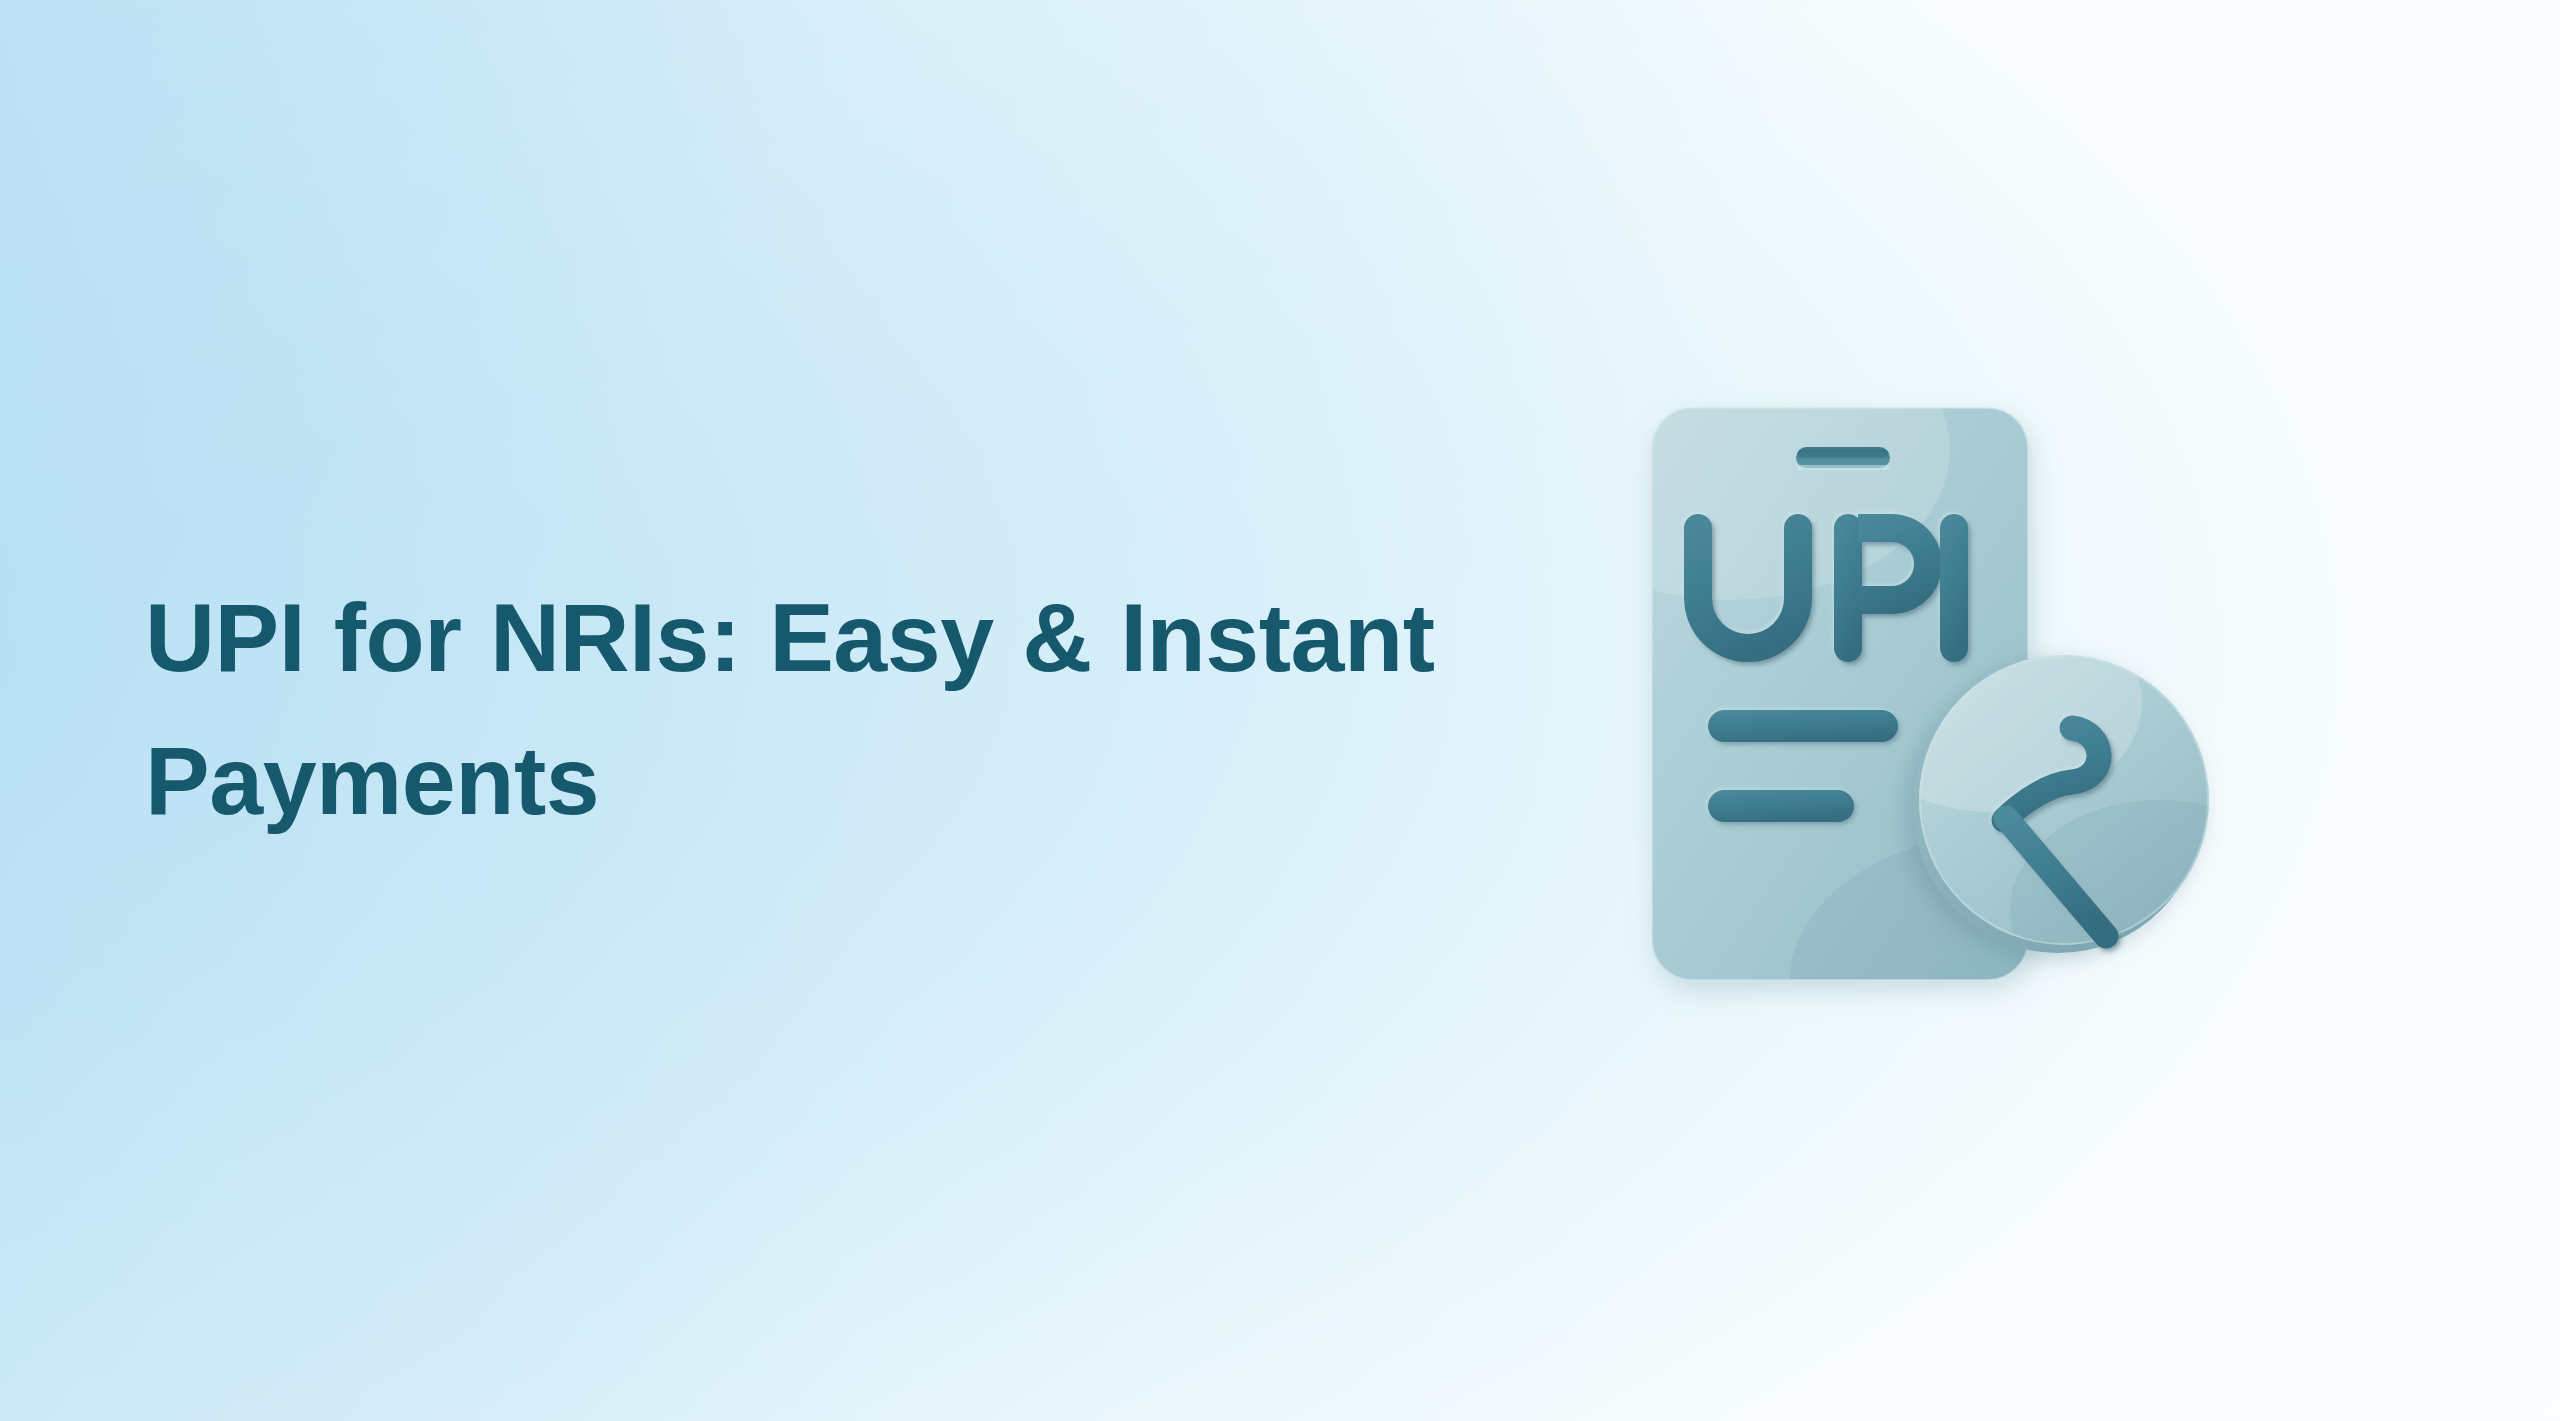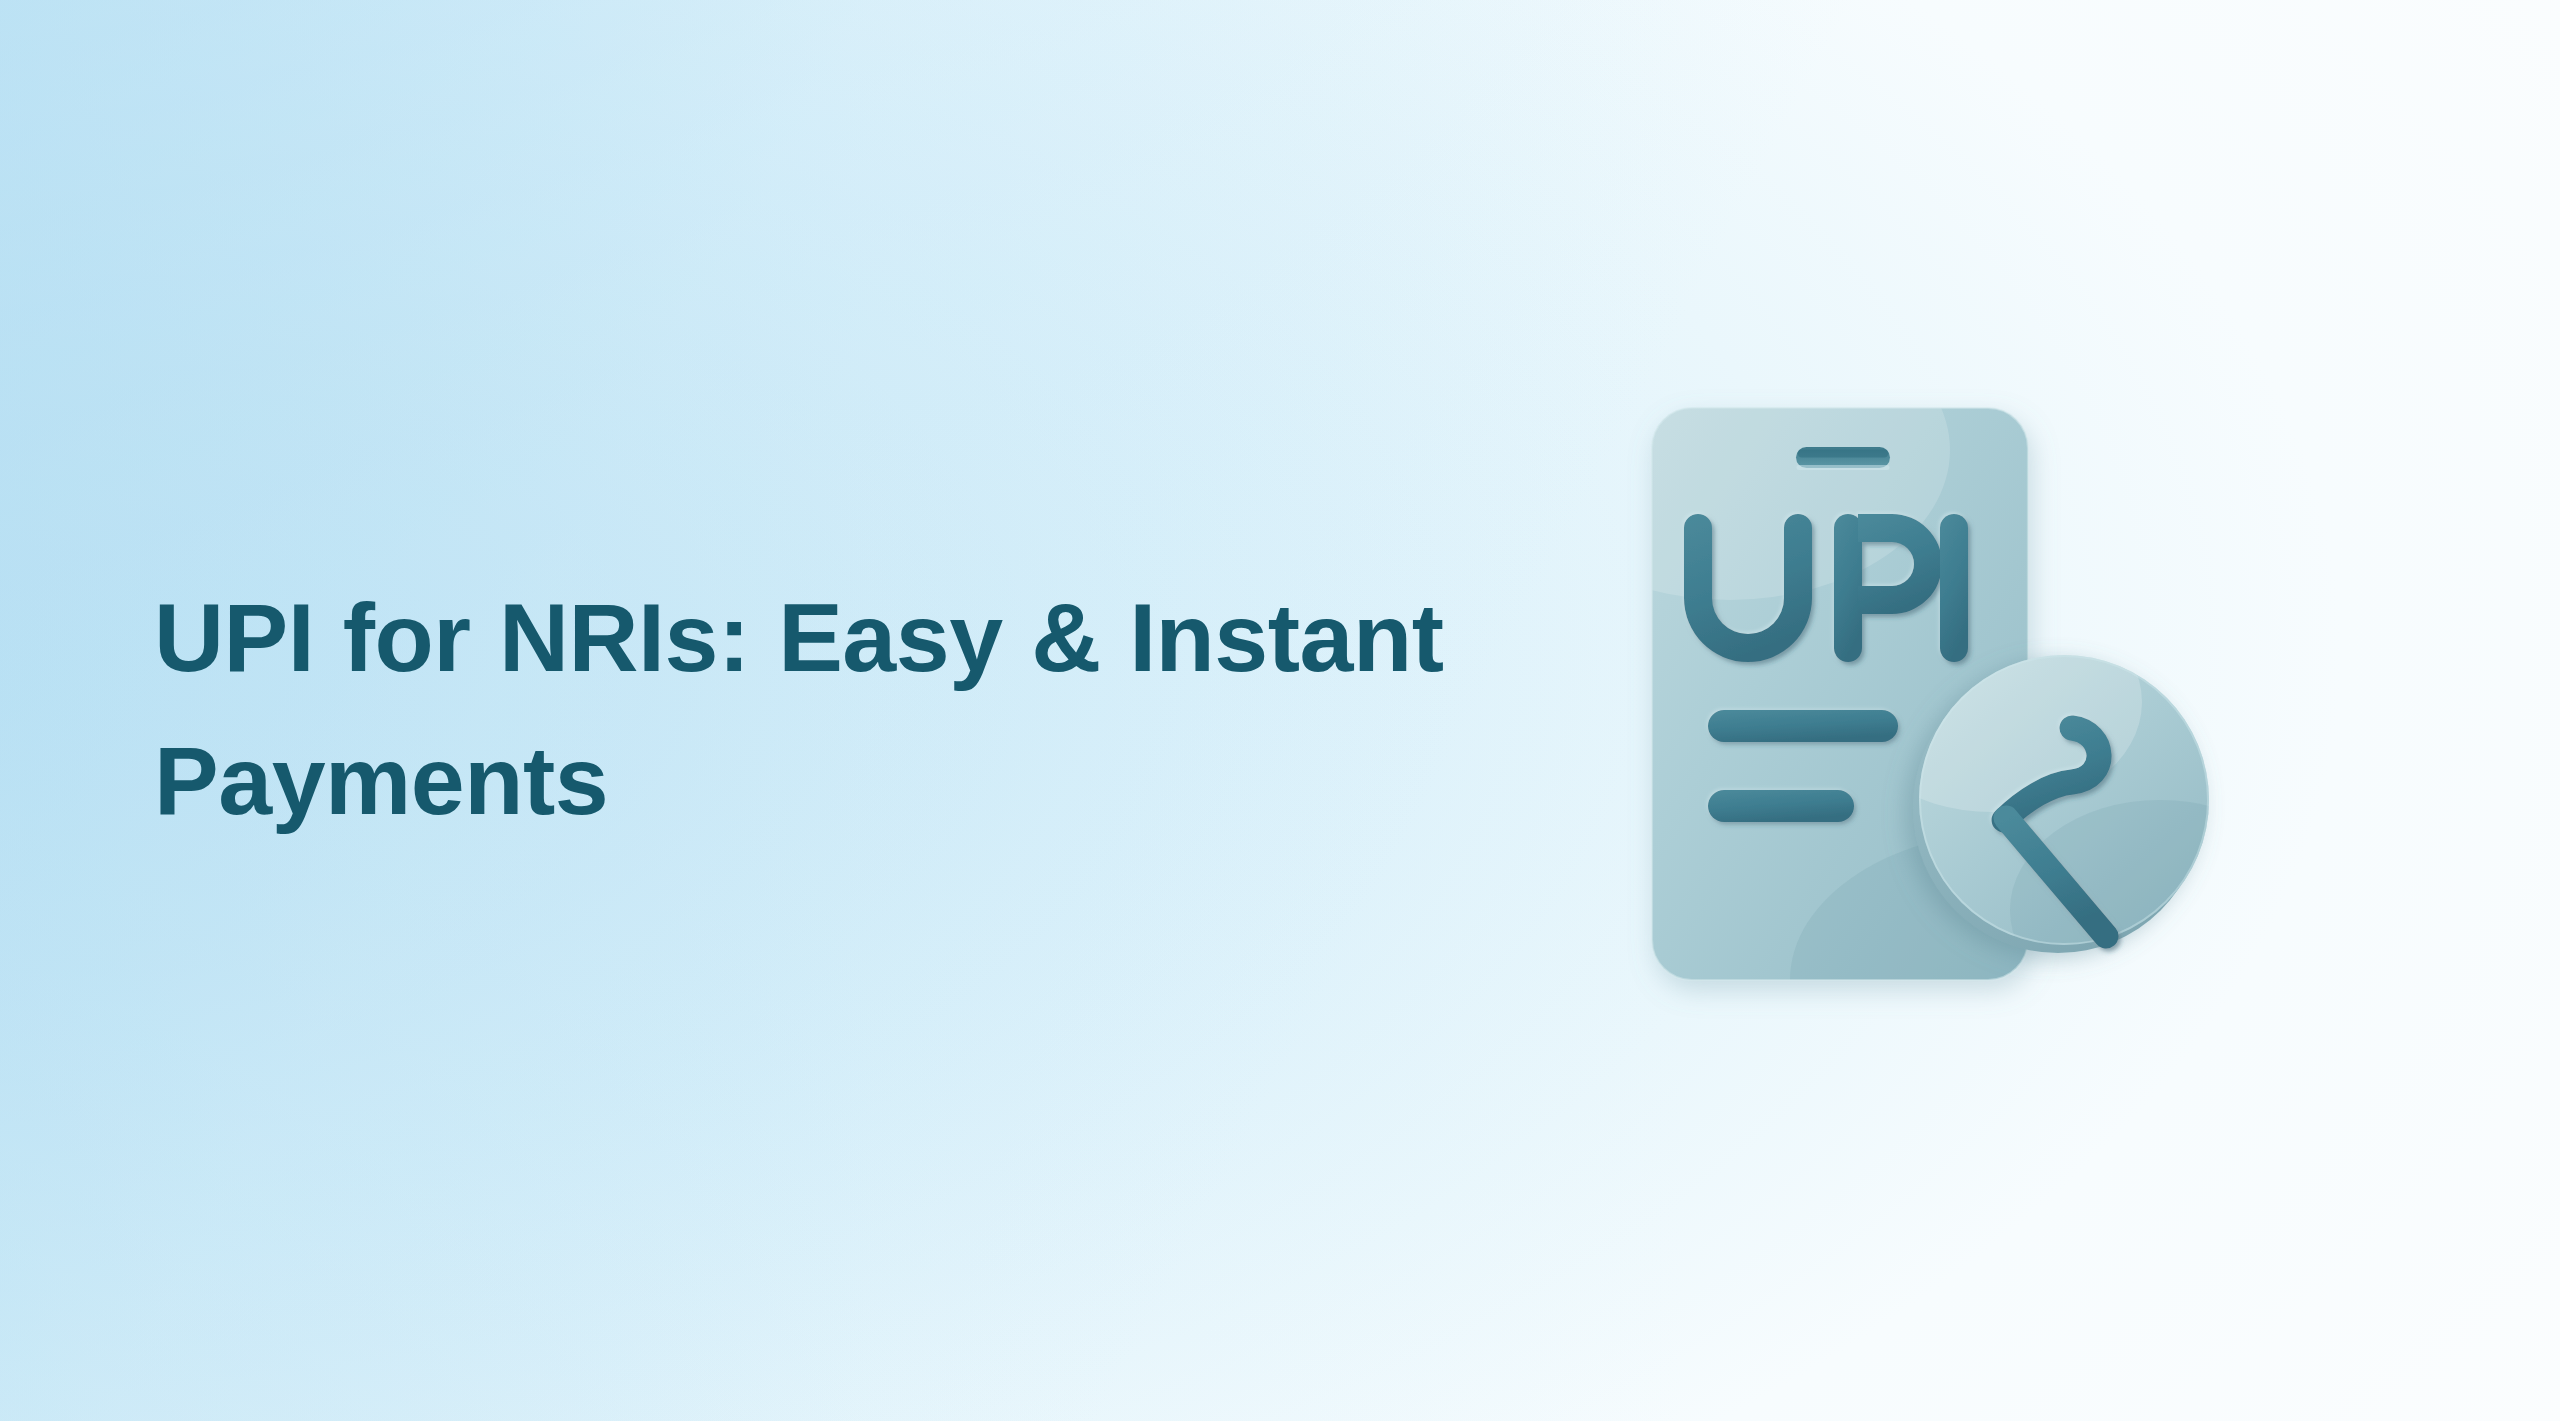--- a/index.html
+++ b/index.html
@@ -31,21 +31,21 @@
     inset: 0;
     background:
       linear-gradient(118deg, rgba(176,220,242,0.55) 0%, rgba(196,230,246,0.30) 26%, rgba(255,255,255,0) 56%),
       linear-gradient(to right, rgba(183,224,243,0.42) 0%, rgba(214,238,250,0.16) 34%, rgba(255,255,255,0) 66%);
     pointer-events: none;
   }
 
   
   .hero-copy {
     position: absolute;
-    left: 154px;
+    left: 145px;
     top: 566px;
     width: 1420px;
   }
   .hero-title {
     margin: 0;
     font-family: "Liberation Sans", sans-serif;
     font-weight: 700;
     font-size: 97px;
     line-height: 143px;
     letter-spacing: -0.5px;

